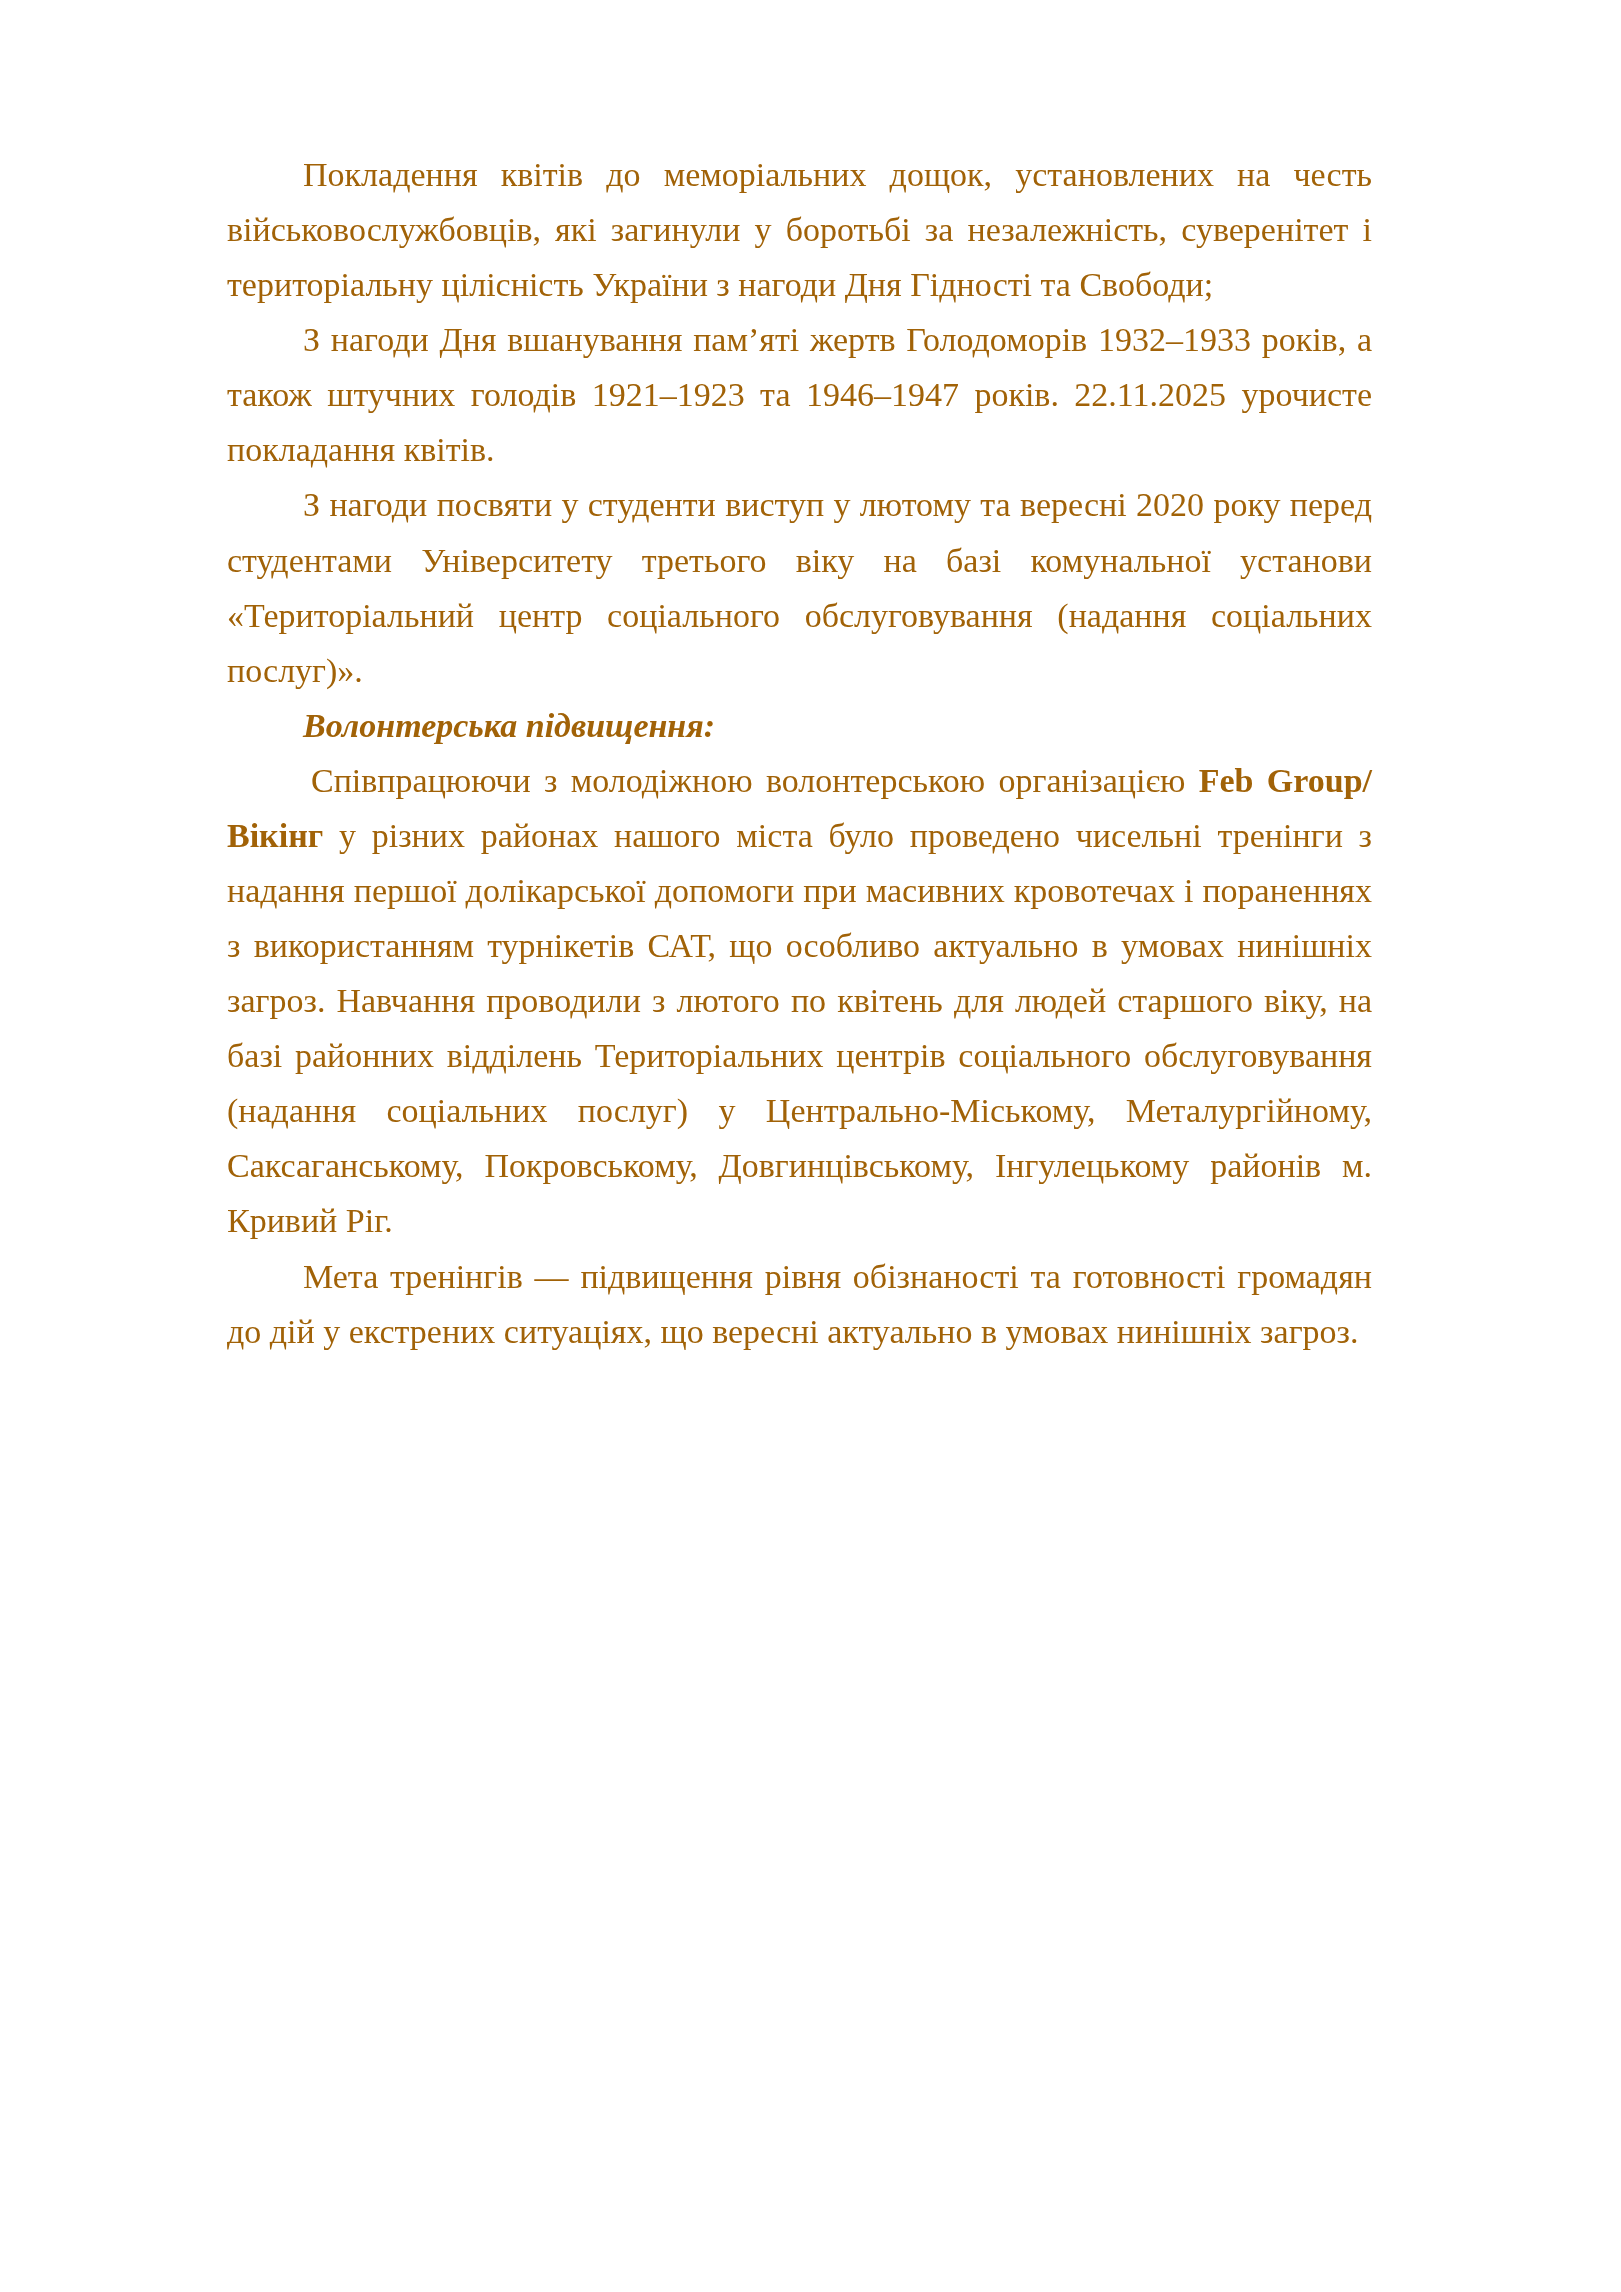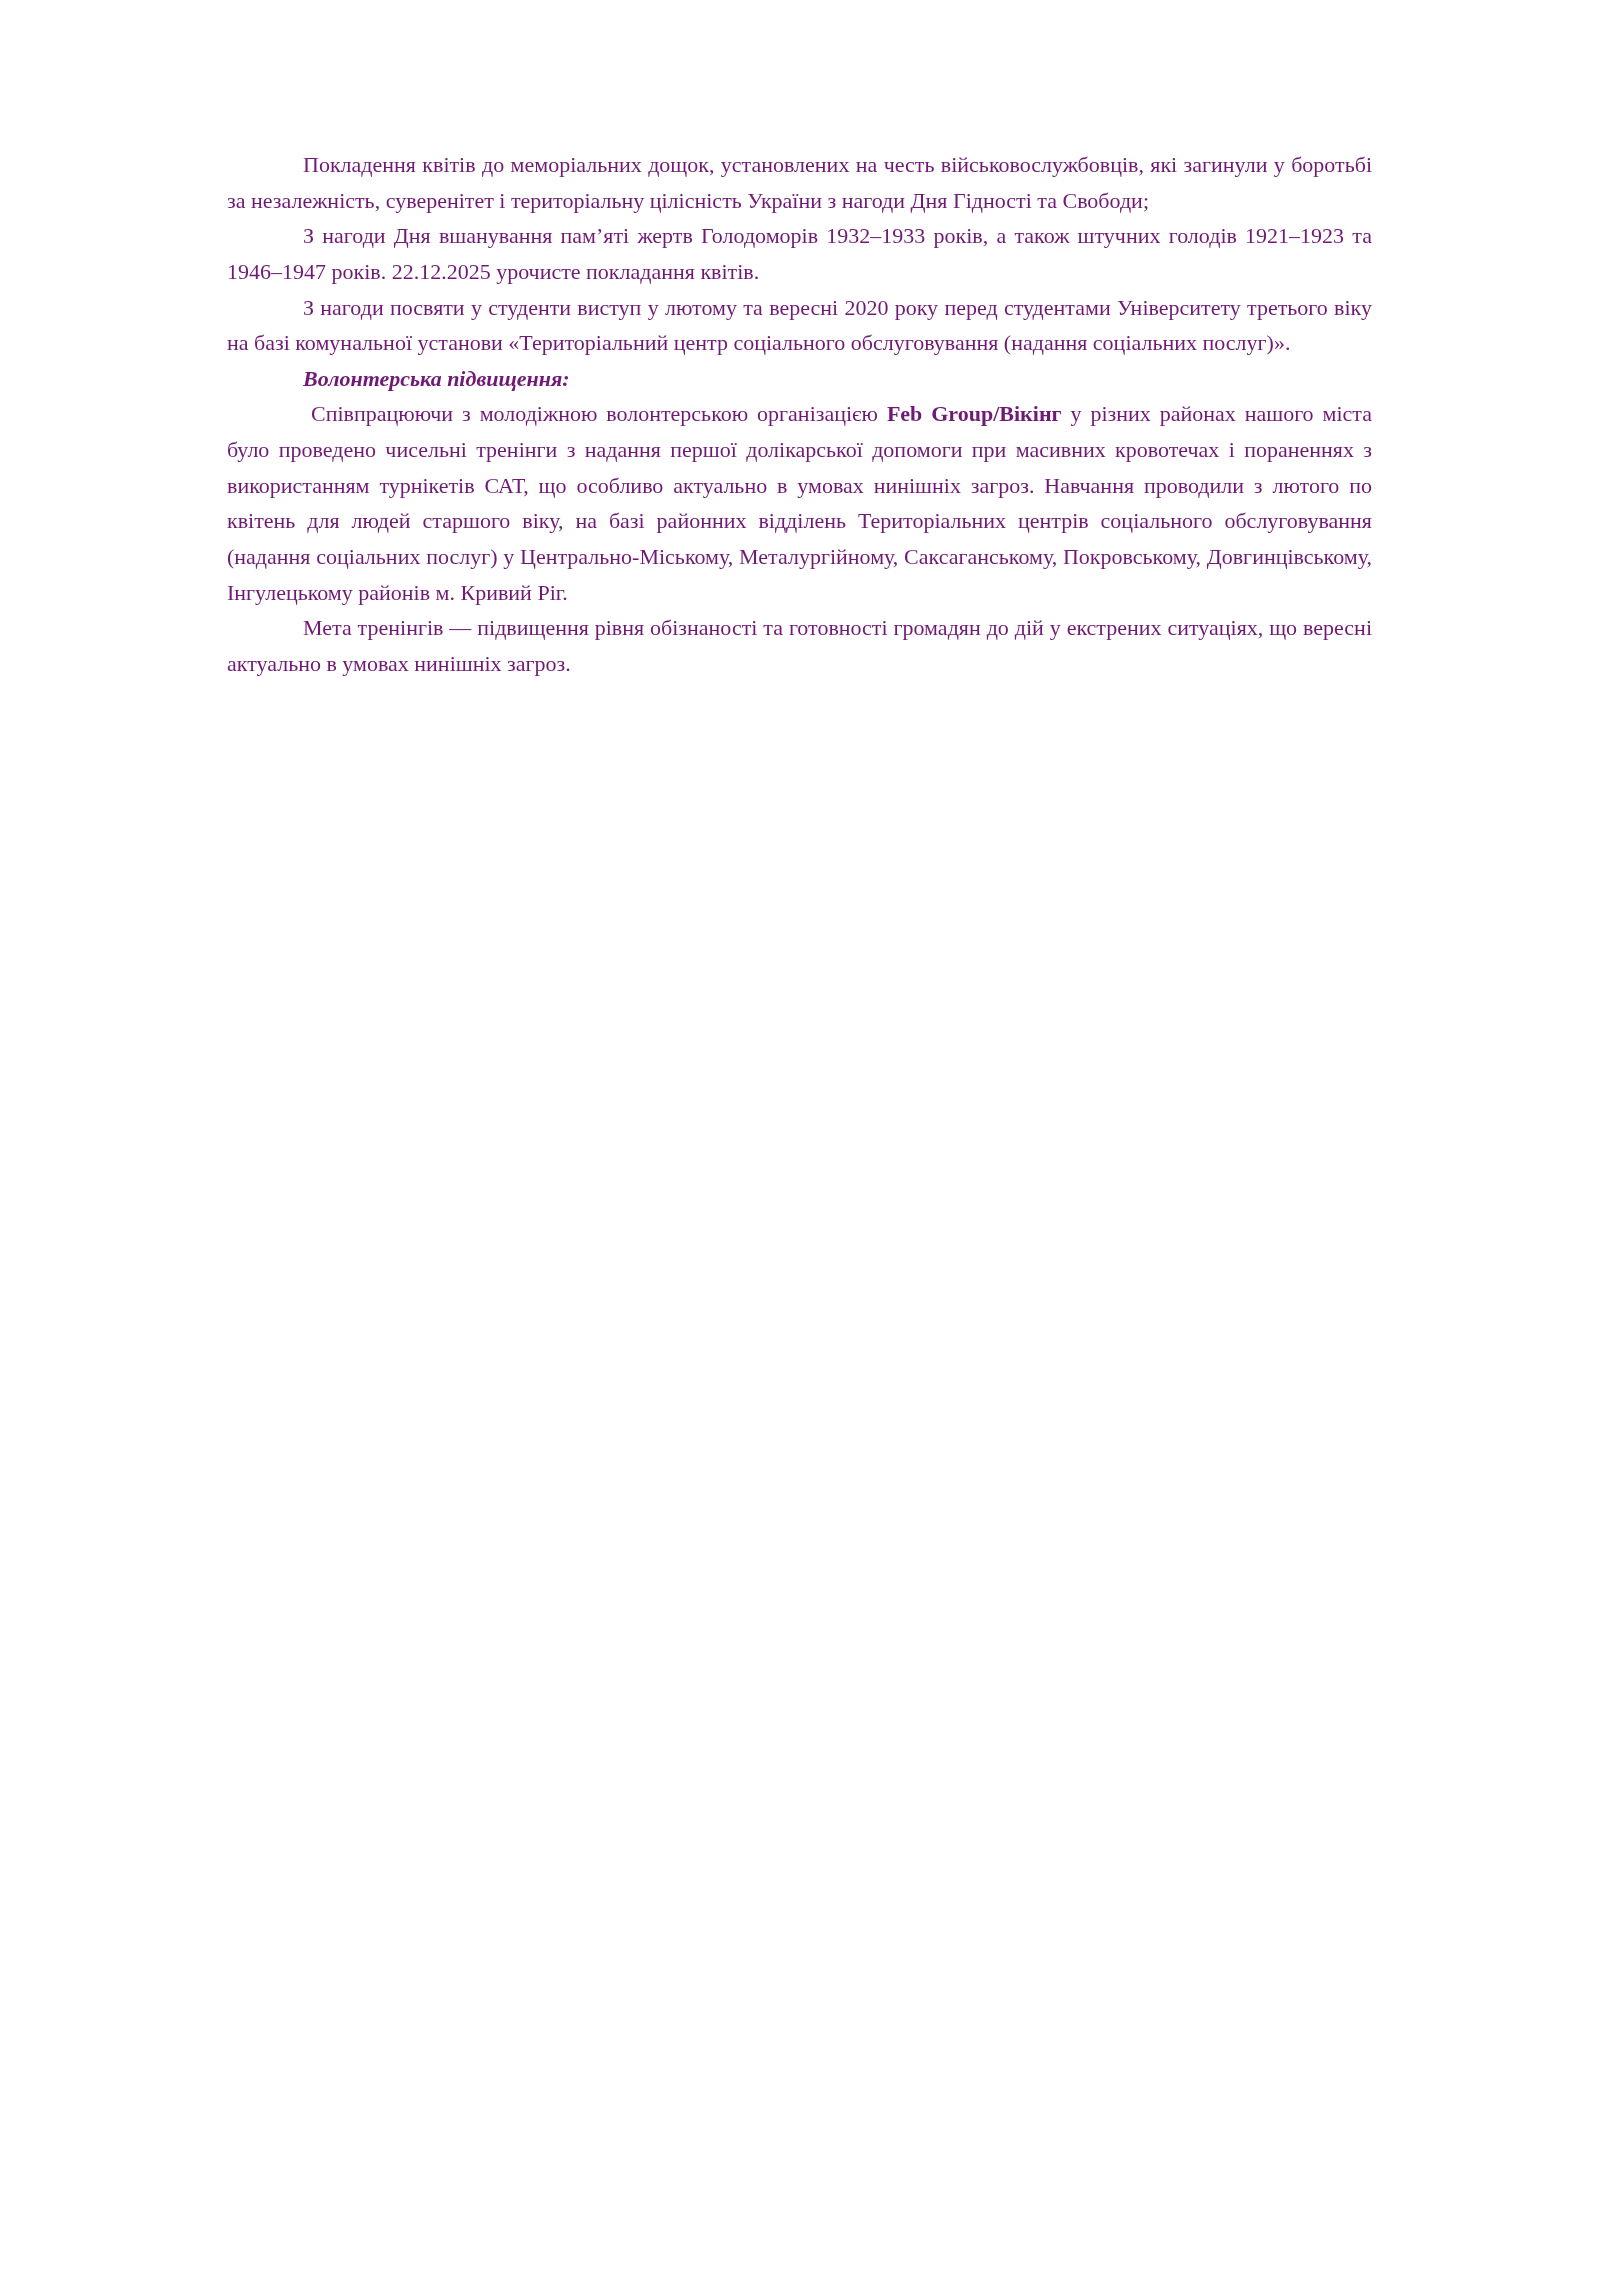--- a/index.html
+++ b/index.html
@@ -15,23 +15,23 @@
     background: #ffffff;
     box-sizing: border-box;
     overflow: hidden;
   }
   .content {
     position: absolute;
     left: 227px;
     top: 147px;
     width: 1145px;
     font-family: "Liberation Serif", "DejaVu Serif", serif;
-    font-size: 22px;
+    font-size: 34px;
     line-height: 1.62;
-    color: #701a75;
+    color: #a16207;
     text-align: justify;
     text-justify: inter-word;
     -webkit-hyphens: none;
     hyphens: none;
   }
   p.para {
     margin: 0;
     text-indent: 76px;
     text-align: justify;
   }
@@ -50,21 +50,21 @@
   }
 </style>
 </head>
 <body>
 
 <div class="page">
   <div class="content">
 
     <p class="para last-line-natural">Покладення квітів до меморіальних дощок, установлених на честь військовослужбовців, які загинули у боротьбі за незалежність, суверенітет і територіальну цілісність України з нагоди Дня Гідності та Свободи;</p>
 
-    <p class="para last-line-natural">З нагоди Дня вшанування пам’яті жертв Голодоморів 1932–1933 років, а також штучних голодів 1921–1923 та 1946–1947 років. 22.12.2025 урочисте покладання квітів.</p>
+    <p class="para last-line-natural">З нагоди Дня вшанування пам’яті жертв Голодоморів 1932–1933 років, а також штучних голодів 1921–1923 та 1946–1947 років. 22.11.2025 урочисте покладання квітів.</p>
 
     <p class="para last-line-natural">З нагоди посвяти у студенти виступ у лютому та вересні 2020 року перед студентами  Університету третього віку на базі  комунальної установи «Територіальний центр соціального обслуговування (надання соціальних послуг)».</p>
 
     <p class="para last-line-natural">
       <span class="bolditalic">Волонтерська підвищення:</span>
     </p>
 
     <p class="para lead-space last-line-natural"><span> Співпрацюючи з молодіжною волонтерською організацією </span><span class="bold">Feb Group/Вікінг</span><span> у різних районах нашого міста було проведено чисельні тренінги з надання першої долікарської допомоги при масивних кровотечах і пораненнях з використанням турнікетів САТ, що особливо актуально в умовах нинішніх загроз. Навчання проводили з лютого по квітень для людей старшого віку, на базі районних відділень Територіальних центрів соціального обслуговування (надання соціальних послуг) у Центрально-Міському, Металургійному, Саксаганському, Покровському, Довгинцівському, Інгулецькому районів м. Кривий Ріг.</span></p>
 
     <p class="para last-line-natural">Мета тренінгів — підвищення рівня обізнаності та готовності громадян до дій у екстрених ситуаціях, що вересні актуально в умовах нинішніх загроз.</p>

